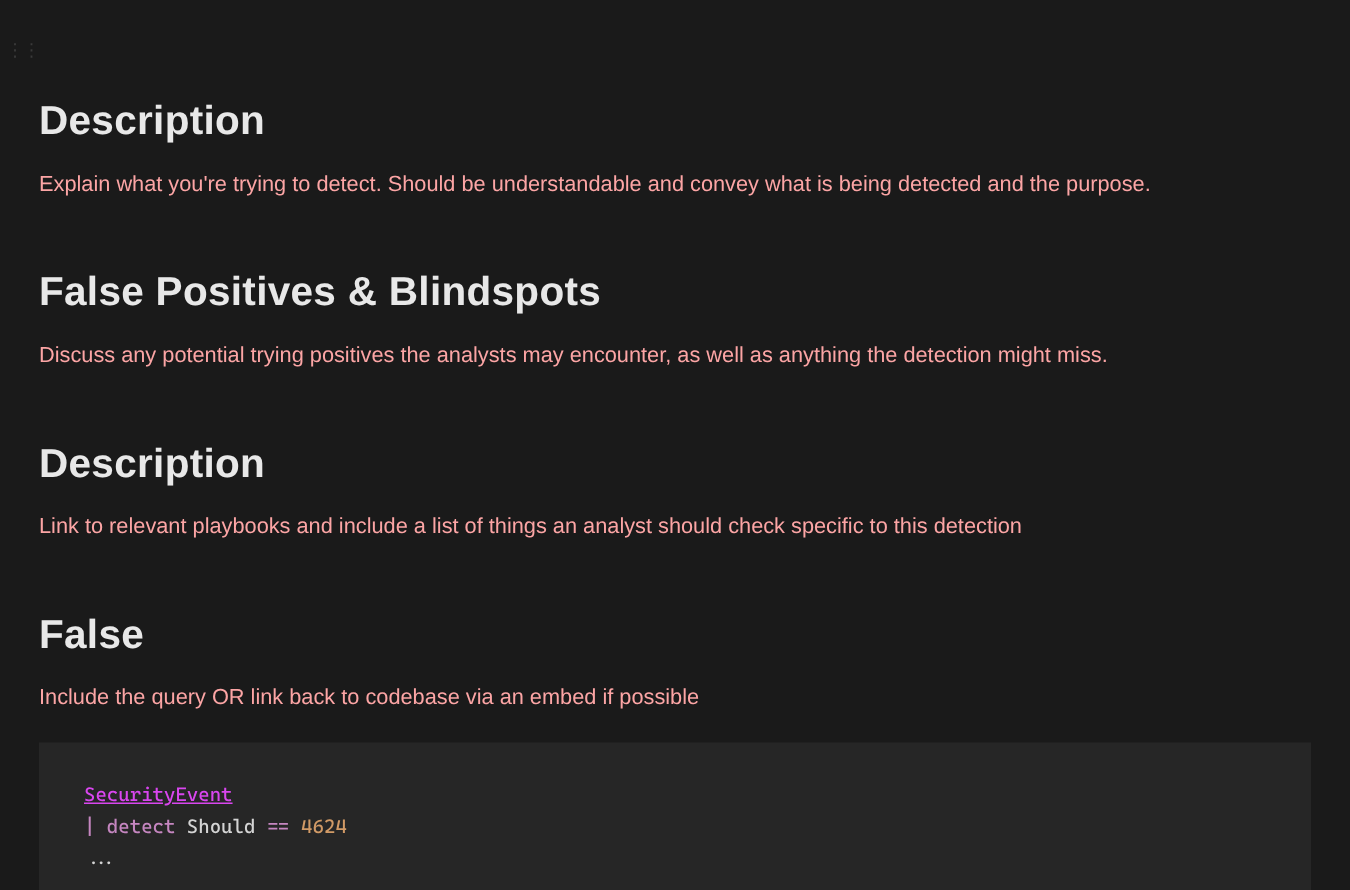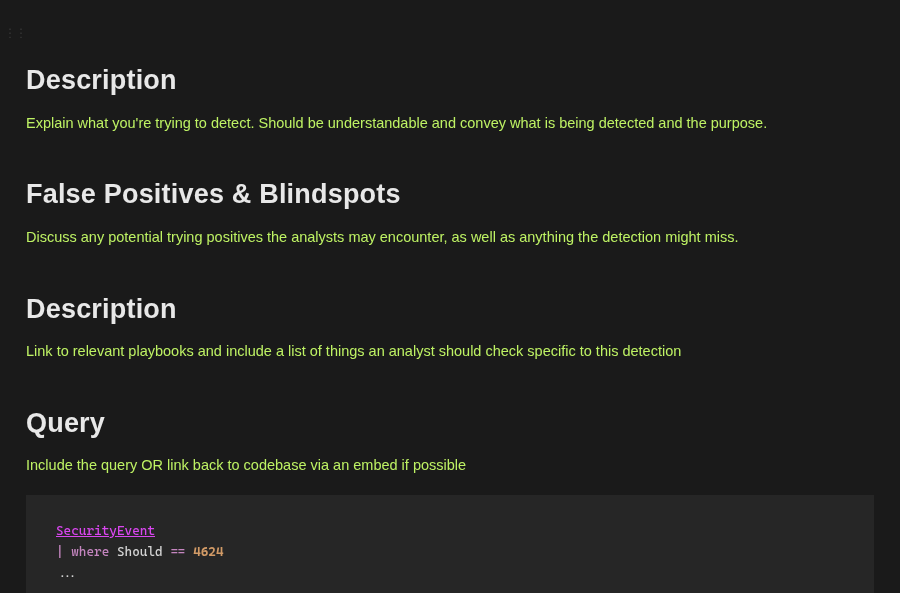--- a/index.html
+++ b/index.html
@@ -20,21 +20,21 @@
       font-weight: 600;
       font-size: 27px;
       margin-top: 40px;
       margin-bottom: 12px;
       letter-spacing: 0.2px;
     }
     h2:first-child {
       margin-top: 0;
     }
     p {
-      color: #bef264;
+      color: #fca5a5;
       font-size: 14.5px;
       margin-bottom: 8px;
     }
     .code-block {
       background-color: #262626;
       padding: 26px 30px;
       margin-top: 18px;
       font-family: "Cascadia Code", Consolas, "Courier New", monospace;
       font-size: 13px;
       line-height: 1.6;
@@ -52,21 +52,20 @@
       color: #c586c0;
     }
     .code-field {
       color: #d4d4d4;
     }
     .code-operator {
       color: #c586c0;
     }
     .code-number {
       color: #d19a66;
-      font-weight: bold;
     }
     .drag-handle {
       position: absolute;
       left: 4px;
       top: 24px;
       color: #3a3a3a;
       font-size: 12px;
       letter-spacing: -1px;
       user-select: none;
     }
@@ -78,18 +77,18 @@
 
 <h2>Description</h2>
 <p>Explain what you're trying to detect. Should be understandable and convey what is being detected and the purpose.</p>
 
 <h2>False Positives &amp; Blindspots</h2>
 <p>Discuss any potential trying positives the analysts may encounter, as well as anything the detection might miss.</p>
 
 <h2>Description</h2>
 <p>Link to relevant playbooks and include a list of things an analyst should check specific to this detection</p>
 
-<h2>Query</h2>
+<h2>False</h2>
 <p>Include the query OR link back to codebase via an embed if possible</p>
 
 <div class="code-block"><span class="code-identifier">SecurityEvent</span>
-<span class="code-pipe">|</span><span class="code-keyword"> where </span><span class="code-field">Should </span><span class="code-operator">==</span><span class="code-number"> 4624</span>
+<span class="code-pipe">|</span><span class="code-keyword"> detect </span><span class="code-field">Should </span><span class="code-operator">==</span><span class="code-number"> 4624</span>
 <span>...</span></div>
 
 </body></html>

